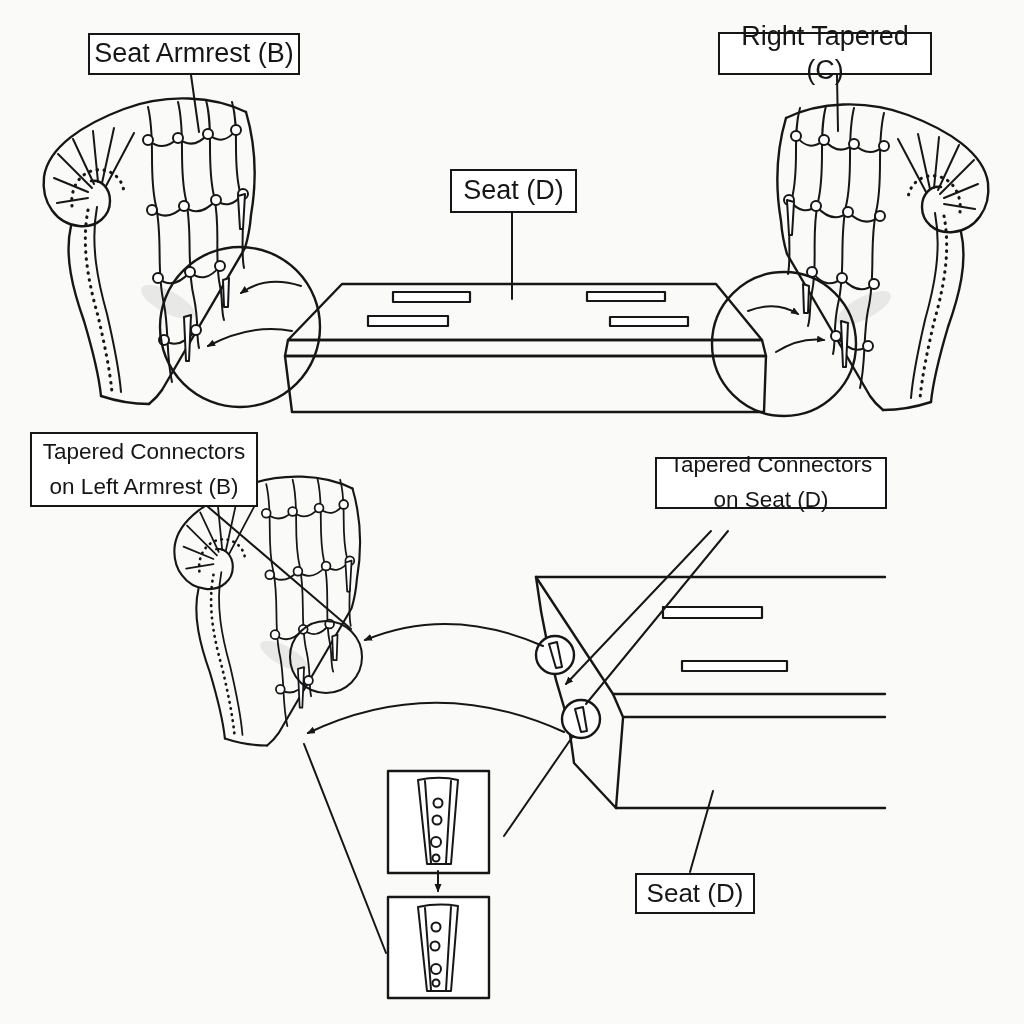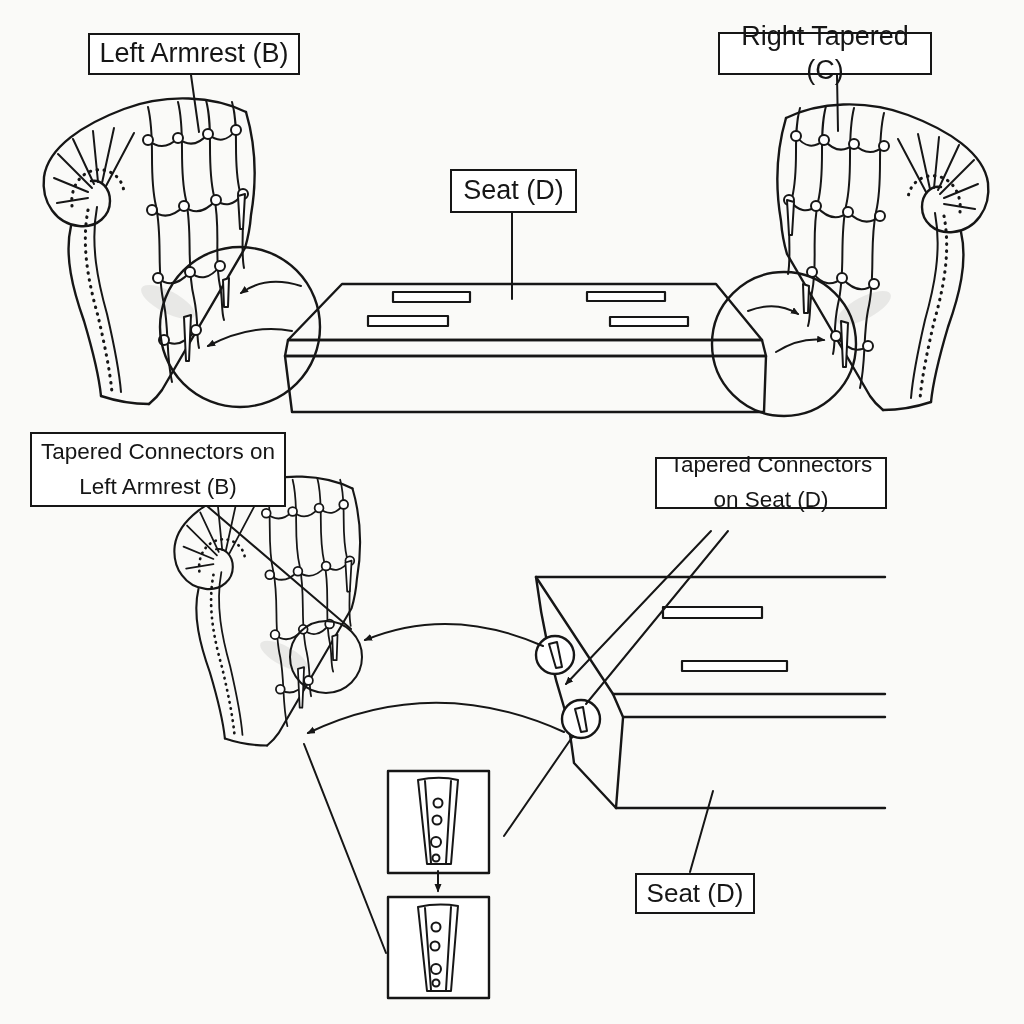--- a/index.html
+++ b/index.html
@@ -204,25 +204,25 @@
     <path class="ln thin" d="M 418,907 C 432,904 446,904 458,906 L 451,991 L 427,991 Z"></path>
     <path class="ln thin" d="M 425,908 L 431,990"></path>
     <path class="ln thin" d="M 451,907 L 446,990"></path>
     <circle class="ln thin" cx="436" cy="927" r="4.5"></circle>
     <circle class="ln thin" cx="435" cy="946" r="4.5"></circle>
     <circle class="ln thin" cx="436" cy="969" r="5"></circle>
     <circle class="ln thin" cx="436" cy="983" r="3.5"></circle>
   </g>
 </svg>
 
-<div class="label lbl-lg" style="left:88px;top:33px;width:212px;height:42px;">Left Armrest (B)</div>
+<div class="label lbl-lg" style="left:88px;top:33px;width:212px;height:42px;">Seat Armrest (B)</div>
 
 <div class="label lbl-lg" style="left:718px;top:32px;width:214px;height:43px;">Right Tapered (C)</div>
 
 <div class="label lbl-lg" style="left:450px;top:169px;width:127px;height:44px;">Seat (D)</div>
 
-<div class="label lbl-sm" style="left:30px;top:432px;width:256px;height:75px;">Tapered Connectors on Left Armrest (B)</div>
+<div class="label lbl-sm" style="left:30px;top:432px;width:228px;height:75px;">Tapered Connectors on Left Armrest (B)</div>
 
 <div class="label lbl-sm" style="left:655px;top:457px;width:232px;height:52px;">Tapered Connectors on Seat (D)</div>
 
 <div class="label lbl-md" style="left:635px;top:873px;width:120px;height:41px;">Seat (D)</div>
 
 </div>
 
 </body></html>

